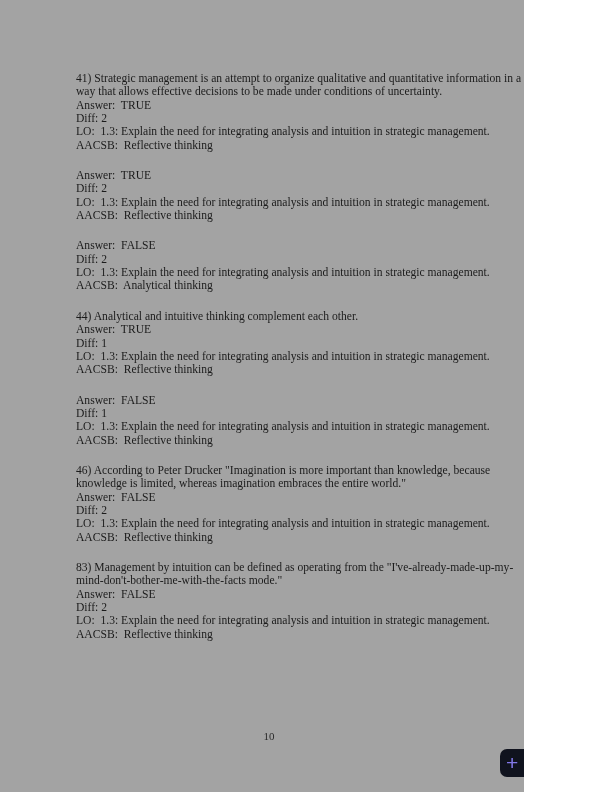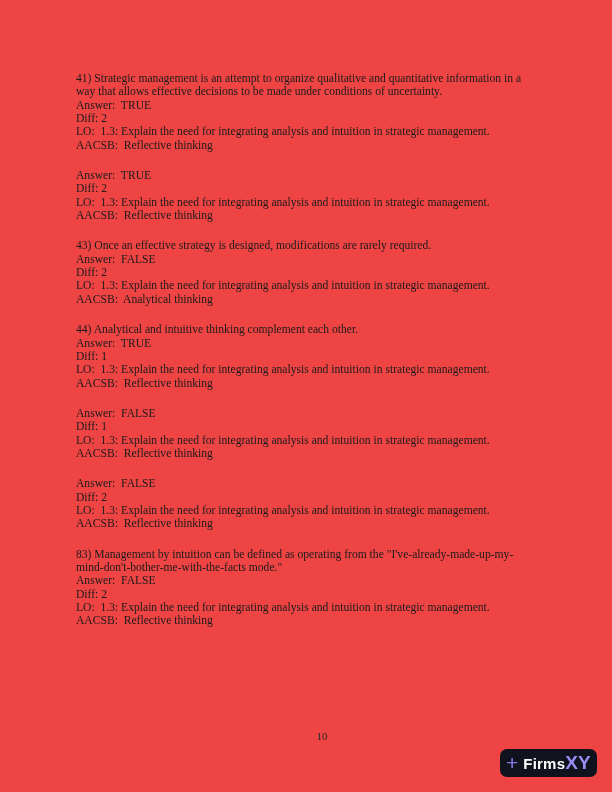--- a/index.html
+++ b/index.html
@@ -2,23 +2,23 @@
 <html><head>
 <meta charset="utf-8">
 <style>
   html, body {
     margin: 0;
     padding: 0;
     background: #ffffff;
   }
   .page {
     position: relative;
-    width: 612px;
+    width: 524px;
     height: 792px;
-    background: #ef4444;
+    background: #a3a3a3;
     overflow: hidden;
     font-family: "Liberation Serif", serif;
     color: #1b1b1b;
   }
   .content {
     position: absolute;
     left: 76px;
     top: 72px;
     width: 520px;
     font-size: 11.6px;
@@ -30,21 +30,21 @@
   .q-line {
     margin: 0;
     white-space: pre;
   }
   .q-text {
     white-space: pre-wrap;
   }
   .page-number {
     position: absolute;
     top: 730px;
-    left: 16px;
+    left: 7px;
     width: 100%;
     text-align: center;
     font-size: 11px;
     color: #2a2a2a;
   }
   .brand-badge {
     position: absolute;
     left: 500px;
     top: 749px;
     width: 97px;
@@ -93,21 +93,20 @@
   </section>
 
   <section class="question">
     <p class="q-line">Answer:  TRUE</p>
     <p class="q-line">Diff: 2</p>
     <p class="q-line">LO:  1.3: Explain the need for integrating analysis and intuition in strategic management.</p>
     <p class="q-line">AACSB:  Reflective thinking</p>
   </section>
 
   <section class="question">
-    <p class="q-line q-text">43) Once an effective strategy is designed, modifications are rarely required.</p>
     <p class="q-line">Answer:  FALSE</p>
     <p class="q-line">Diff: 2</p>
     <p class="q-line">LO:  1.3: Explain the need for integrating analysis and intuition in strategic management.</p>
     <p class="q-line">AACSB:  Analytical thinking</p>
   </section>
 
   <section class="question">
     <p class="q-line q-text">44) Analytical and intuitive thinking complement each other.</p>
     <p class="q-line">Answer:  TRUE</p>
     <p class="q-line">Diff: 1</p>
@@ -116,20 +115,22 @@
   </section>
 
   <section class="question">
     <p class="q-line">Answer:  FALSE</p>
     <p class="q-line">Diff: 1</p>
     <p class="q-line">LO:  1.3: Explain the need for integrating analysis and intuition in strategic management.</p>
     <p class="q-line">AACSB:  Reflective thinking</p>
   </section>
 
   <section class="question">
+    <p class="q-line q-text">46) According to Peter Drucker "Imagination is more important than knowledge, because
+knowledge is limited, whereas imagination embraces the entire world."</p>
     <p class="q-line">Answer:  FALSE</p>
     <p class="q-line">Diff: 2</p>
     <p class="q-line">LO:  1.3: Explain the need for integrating analysis and intuition in strategic management.</p>
     <p class="q-line">AACSB:  Reflective thinking</p>
   </section>
 
   <section class="question">
     <p class="q-line q-text">83) Management by intuition can be defined as operating from the "I've-already-made-up-my-
 mind-don't-bother-me-with-the-facts mode."</p>
     <p class="q-line">Answer:  FALSE</p>

